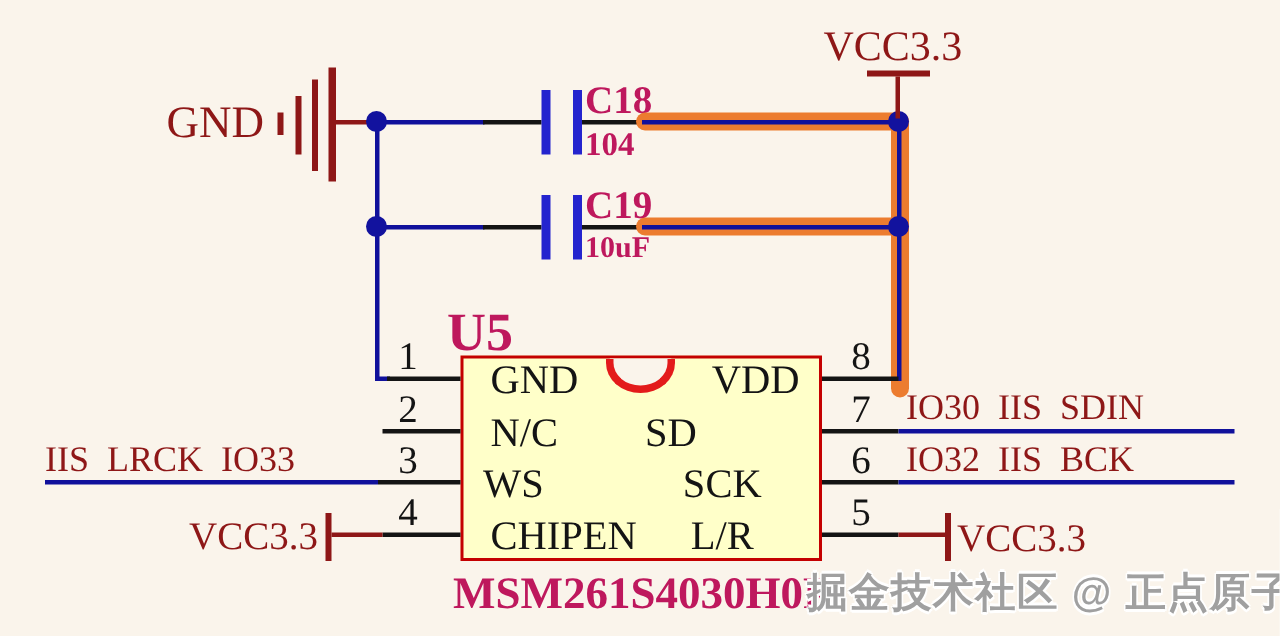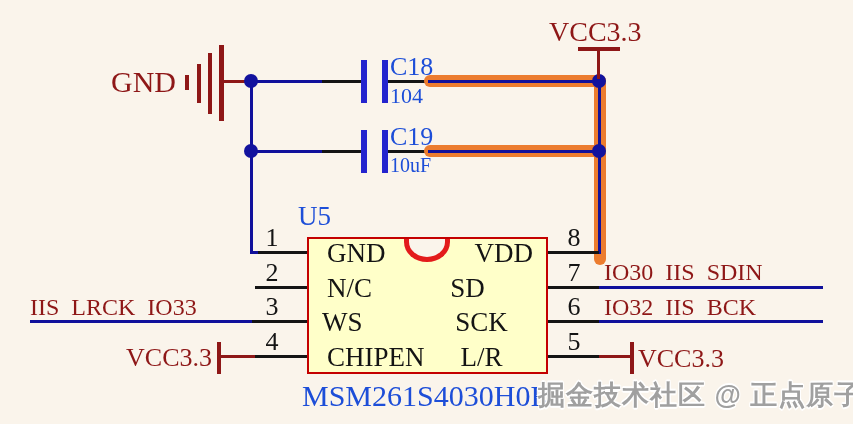--- a/index.html
+++ b/index.html
@@ -10,21 +10,21 @@
   }
   .wire{position:absolute;}
   .blue{background:#10109B;}
   .blk{background:#141414;}
   .red{background:#8E1717;}
   .plate{position:absolute;width:6px;background:#2424CE;}
   .dot{position:absolute;width:14px;height:14px;border-radius:50%;background:#12129E;}
   .hl{position:absolute;background:#EC7C2F;border-radius:6px;}
   .txt{position:absolute;white-space:pre;line-height:1.1;}
   .tred{color:#8E1717;}
-  .tblue{color:#1d4ed8;}
+  .tblue{color:#be185d;font-weight:bold;}
   .chip{
     position:absolute;left:307px;top:237px;width:241px;height:137px;
     background:#FFFFC9;border:2px solid #C40000;box-sizing:border-box;
   }
   .notch{
     position:absolute;left:404px;top:239px;width:46px;height:23px;
     box-sizing:border-box;background:#FAF4EB;
     border:5px solid #E31B1B;border-top:none;
     border-radius:0 0 46px 46px / 0 0 40px 40px;
   }
@@ -76,31 +76,31 @@
   <div class="wire blue" style="left:428px;top:80px;width:172px;height:3px;"></div>
   <div class="wire blue" style="left:428px;top:150px;width:172px;height:3px;"></div>
   <div class="wire blue" style="left:598px;top:80px;width:3px;height:174px;"></div>
   <div class="dot" style="left:592px;top:74px;"></div>
   <div class="dot" style="left:592px;top:144px;"></div>
 
   <div class="txt tred" style="left:549px;top:17px;font-size:28px;">VCC3.3</div>
   <div class="wire red" style="left:578px;top:47px;width:42px;height:4px;"></div>
   <div class="wire red" style="left:597px;top:51px;width:3px;height:28px;"></div>
 
-  <div class="txt tblue" style="left:298px;top:202px;font-size:27px;">U5</div>
+  <div class="txt tblue" style="left:298px;top:202px;font-size:36px;">U5</div>
   <div class="chip"></div>
   <div class="notch"></div>
 
   <div class="pinlbl" style="left:327px;top:238px;">GND</div>
   <div class="pinlbl" style="left:327px;top:273px;">N/C</div>
   <div class="pinlbl" style="left:322px;top:307px;">WS</div>
   <div class="pinlbl" style="left:327px;top:342px;">CHIPEN</div>
 
   <div class="pinlbl" style="left:430px;top:238px;width:103px;text-align:right;">VDD</div>
-  <div class="pinlbl" style="left:416px;top:273px;width:103px;text-align:center;">SD</div>
+  <div class="pinlbl" style="left:430px;top:273px;width:103px;text-align:left;">SD</div>
   <div class="pinlbl" style="left:430px;top:307px;width:103px;text-align:center;">SCK</div>
   <div class="pinlbl" style="left:430px;top:342px;width:103px;text-align:center;">L/R</div>
 
   <div class="pinnum" style="left:258px;top:225px;">1</div>
   <div class="pinnum" style="left:258px;top:260px;">2</div>
   <div class="pinnum" style="left:258px;top:294px;">3</div>
   <div class="pinnum" style="left:258px;top:329px;">4</div>
   <div class="pinnum" style="left:560px;top:225px;">8</div>
   <div class="pinnum" style="left:560px;top:260px;">7</div>
   <div class="pinnum" style="left:560px;top:294px;">6</div>

